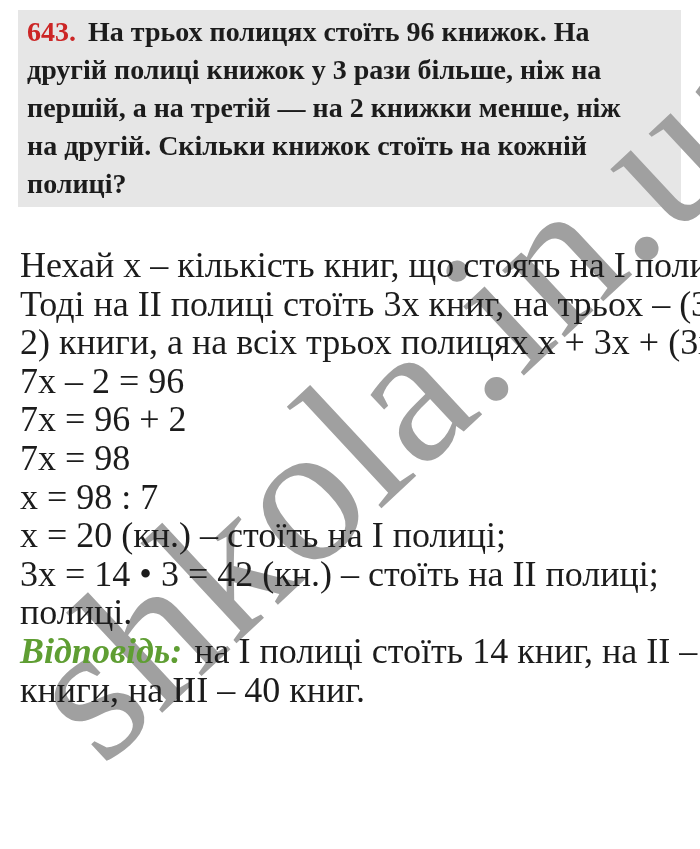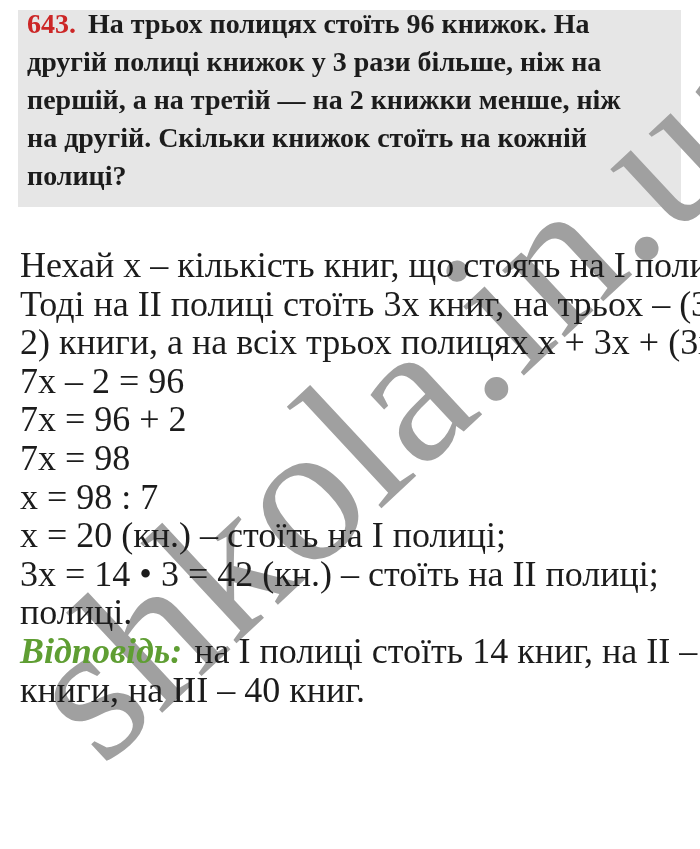--- a/index.html
+++ b/index.html
@@ -46,21 +46,21 @@
     left: 0;
     top: 0;
     width: 700px;
     height: 849px;
     z-index: 2;
     color: var(--text_color, #1c1c1c);
   }
   .problem-text {
     position: absolute;
     left: 27px;
-    top: 5px;
+    top: 13px;
     width: 650px;
     font-weight: 700;
     font-size: 28px;
     line-height: 38px;
   }
   .p-line, .s-line { white-space: nowrap; }
   .problem-num {
     color: var(--accent_red, #cc2626);
     margin-right: 12px;
   }

